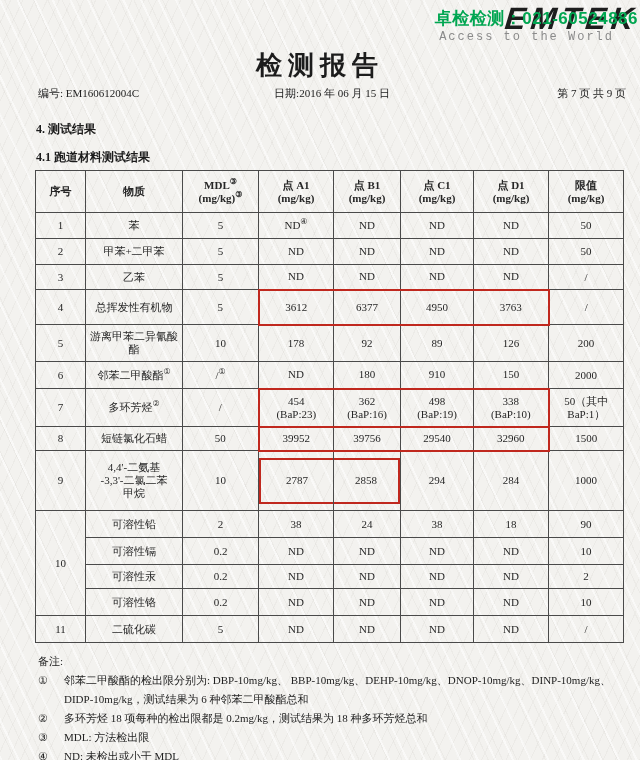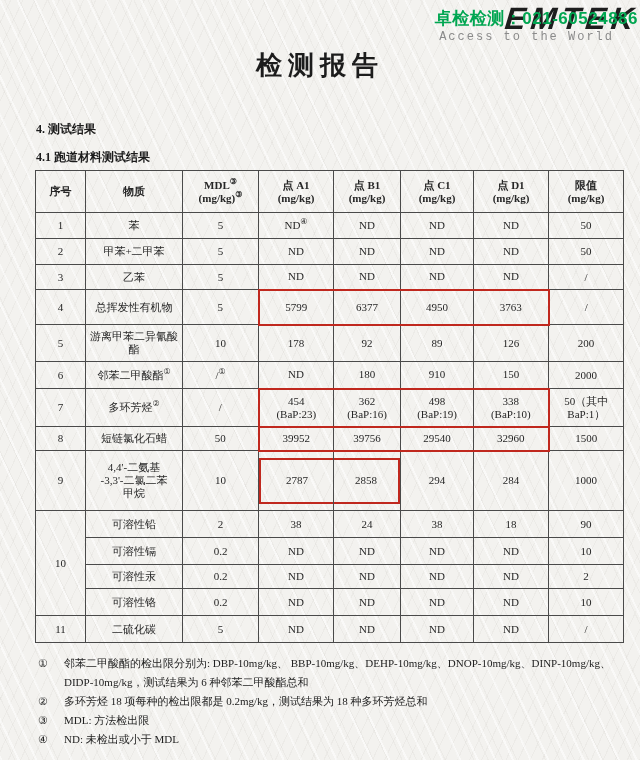--- a/index.html
+++ b/index.html
@@ -80,20 +80,25 @@
 <body>
 
 <div class="page">
 
   <div class="brand">EMTEK</div>
   <div class="tagline">Access to the World</div>
   <div class="watermark">卓检检测：021-60524886</div>
 
   <div class="title">检测报告</div>
 
+  <div class="meta">
+    <span class="m-no">编号: EM160612004C</span>
+    <span class="m-date">日期:2016 年 06 月 15 日</span>
+    <span class="m-page">第 7 页 共 9 页</span>
+  </div>
 
   <div class="sec sec4">4. 测试结果</div>
   <div class="sec sec41">4.1 跑道材料测试结果</div>
 
   <div class="tbl-wrap">
     <table>
       <colgroup>
           <col style="width: 50px;">
           <col style="width: 97px;">
           <col style="width: 76px;">
@@ -220,21 +225,21 @@
             <td>
               <div class="cl">4</div>
             </td>
             <td>
               <div class="cl">总挥发性有机物</div>
             </td>
             <td>
               <div class="cl">5</div>
             </td>
             <td class="rb-t rb-b rb-l">
-              <div class="cl">5799</div>
+              <div class="cl">3612</div>
             </td>
             <td class="rb-t rb-b">
               <div class="cl">6377</div>
             </td>
             <td class="rb-t rb-b">
               <div class="cl">4950</div>
             </td>
             <td class="rb-t rb-b rb-r">
               <div class="cl">3763</div>
             </td>
@@ -502,20 +507,21 @@
             </td>
             <td>
               <div class="cl">/</div>
             </td>
           </tr>
         </tbody>
     </table>
   </div>
 
   <div class="notes">
+    <div class="lbl">备注:</div>
     <div class="note">
       <span class="mk">①</span>
       <span class="tx">邻苯二甲酸酯的检出限分别为: DBP-10mg/kg、 BBP-10mg/kg、DEHP-10mg/kg、DNOP-10mg/kg、DINP-10mg/kg、DIDP-10mg/kg，测试结果为 6 种邻苯二甲酸酯总和</span>
     </div>
     <div class="note">
       <span class="mk">②</span>
       <span class="tx">多环芳烃 18 项每种的检出限都是 0.2mg/kg，测试结果为 18 种多环芳烃总和</span>
     </div>
     <div class="note">
       <span class="mk">③</span>

